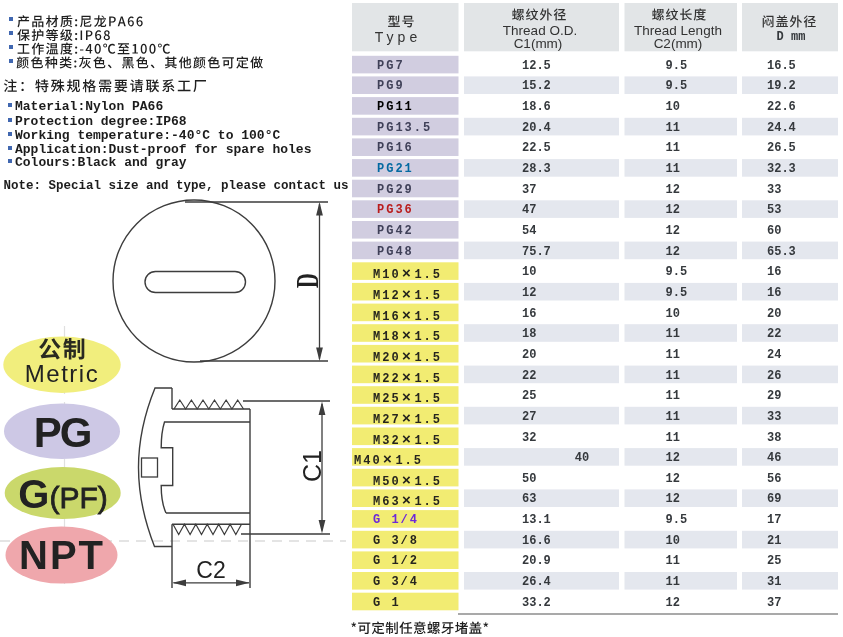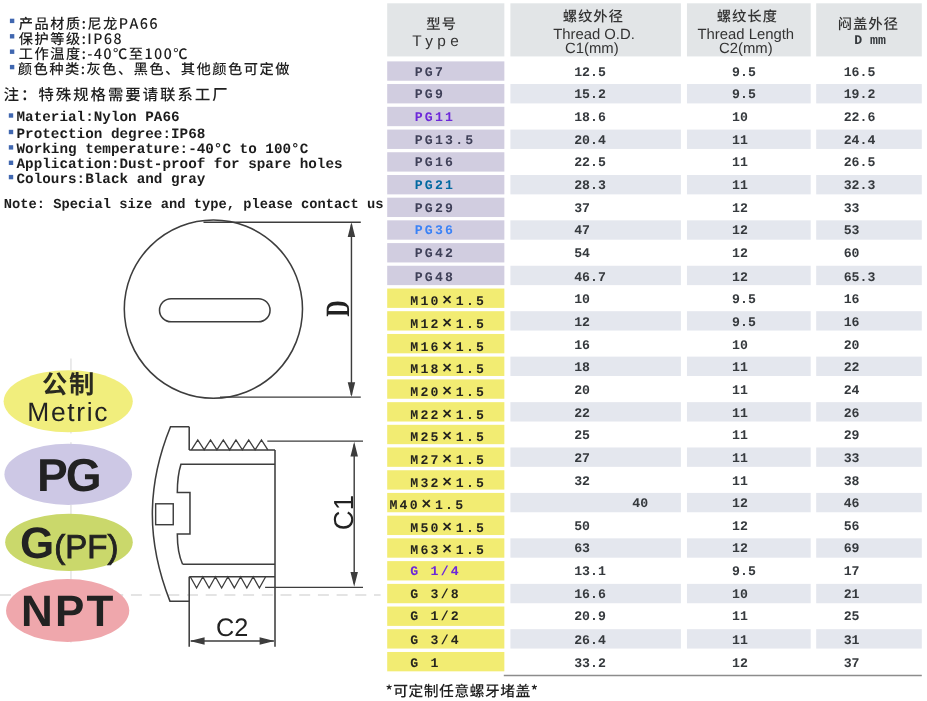--- a/index.html
+++ b/index.html
@@ -219,21 +219,21 @@
 <div class="m1" style="left:377px;top:55.8px;color:#3f4058">PG7</div>
 <div class="m2" style="left:522px;top:55.8px;text-align:left">12.5</div>
 <div class="m2" style="left:665.5px;top:55.8px;text-align:left">9.5</div>
 <div class="m2" style="left:767px;top:55.8px;text-align:left">16.5</div>
 
 <div class="m1" style="left:377px;top:76.4px;color:#3f4058">PG9</div>
 <div class="m2" style="left:522px;top:76.4px;text-align:left">15.2</div>
 <div class="m2" style="left:665.5px;top:76.4px;text-align:left">9.5</div>
 <div class="m2" style="left:767px;top:76.4px;text-align:left">19.2</div>
 
-<div class="m1" style="left:377px;top:97.1px;color:#6d28d9">PG11</div>
+<div class="m1" style="left:377px;top:97.1px;color:#000000">PG11</div>
 <div class="m2" style="left:522px;top:97.1px;text-align:left">18.6</div>
 <div class="m2" style="left:665.5px;top:97.1px;text-align:left">10</div>
 <div class="m2" style="left:767px;top:97.1px;text-align:left">22.6</div>
 
 <div class="m1" style="left:377px;top:117.8px;color:#3f4058">PG13.5</div>
 <div class="m2" style="left:522px;top:117.8px;text-align:left">20.4</div>
 <div class="m2" style="left:665.5px;top:117.8px;text-align:left">11</div>
 <div class="m2" style="left:767px;top:117.8px;text-align:left">24.4</div>
 
 <div class="m1" style="left:377px;top:138.4px;color:#3f4058">PG16</div>
@@ -244,32 +244,32 @@
 <div class="m1" style="left:377px;top:159.1px;color:#0369a1">PG21</div>
 <div class="m2" style="left:522px;top:159.1px;text-align:left">28.3</div>
 <div class="m2" style="left:665.5px;top:159.1px;text-align:left">11</div>
 <div class="m2" style="left:767px;top:159.1px;text-align:left">32.3</div>
 
 <div class="m1" style="left:377px;top:179.7px;color:#3f4058">PG29</div>
 <div class="m2" style="left:522px;top:179.7px;text-align:left">37</div>
 <div class="m2" style="left:665.5px;top:179.7px;text-align:left">12</div>
 <div class="m2" style="left:767px;top:179.7px;text-align:left">33</div>
 
-<div class="m1" style="left:377px;top:200.3px;color:#3b82f6">PG36</div>
+<div class="m1" style="left:377px;top:200.3px;color:#b91c1c">PG36</div>
 <div class="m2" style="left:522px;top:200.3px;text-align:left">47</div>
 <div class="m2" style="left:665.5px;top:200.3px;text-align:left">12</div>
 <div class="m2" style="left:767px;top:200.3px;text-align:left">53</div>
 
 <div class="m1" style="left:377px;top:221.0px;color:#3f4058">PG42</div>
 <div class="m2" style="left:522px;top:221.0px;text-align:left">54</div>
 <div class="m2" style="left:665.5px;top:221.0px;text-align:left">12</div>
 <div class="m2" style="left:767px;top:221.0px;text-align:left">60</div>
 
 <div class="m1" style="left:377px;top:241.6px;color:#3f4058">PG48</div>
-<div class="m2" style="left:522px;top:241.6px;text-align:left">46.7</div>
+<div class="m2" style="left:522px;top:241.6px;text-align:left">75.7</div>
 <div class="m2" style="left:665.5px;top:241.6px;text-align:left">12</div>
 <div class="m2" style="left:767px;top:241.6px;text-align:left">65.3</div>
 
 <div class="m1" style="left:373px;top:262.3px;color:#26251e">M10<span class="x">×</span>1.5</div>
 <div class="m2" style="left:522px;top:262.3px;text-align:left">10</div>
 <div class="m2" style="left:665.5px;top:262.3px;text-align:left">9.5</div>
 <div class="m2" style="left:767px;top:262.3px;text-align:left">16</div>
 
 <div class="m1" style="left:373px;top:282.9px;color:#26251e">M12<span class="x">×</span>1.5</div>
 <div class="m2" style="left:522px;top:282.9px;text-align:left">12</div>

